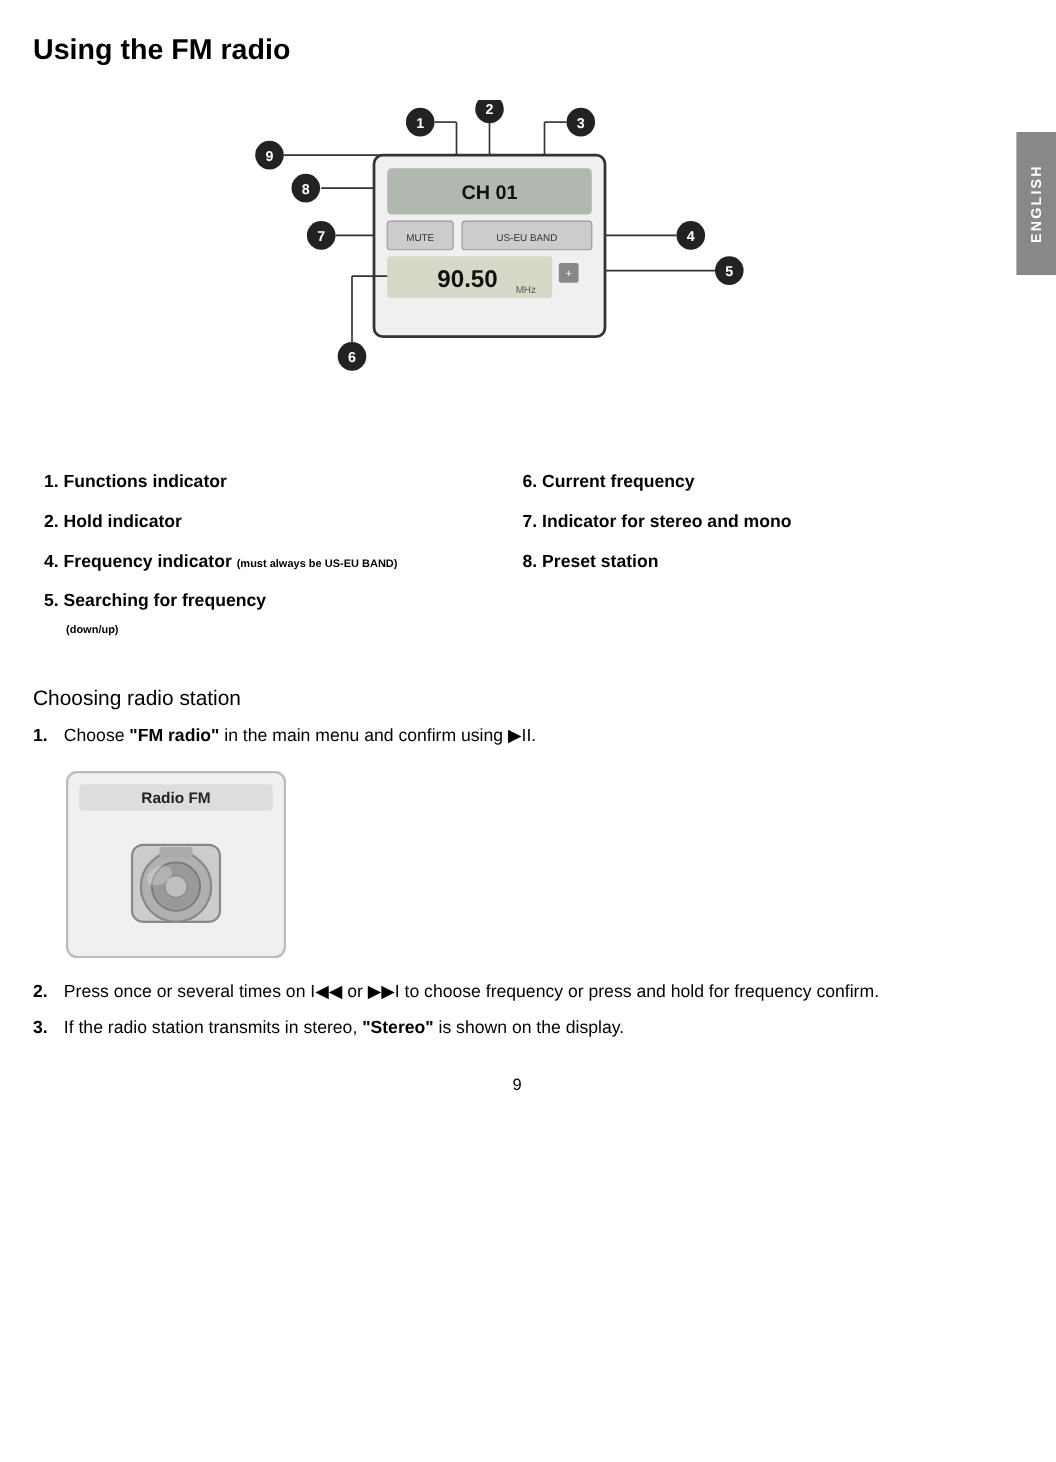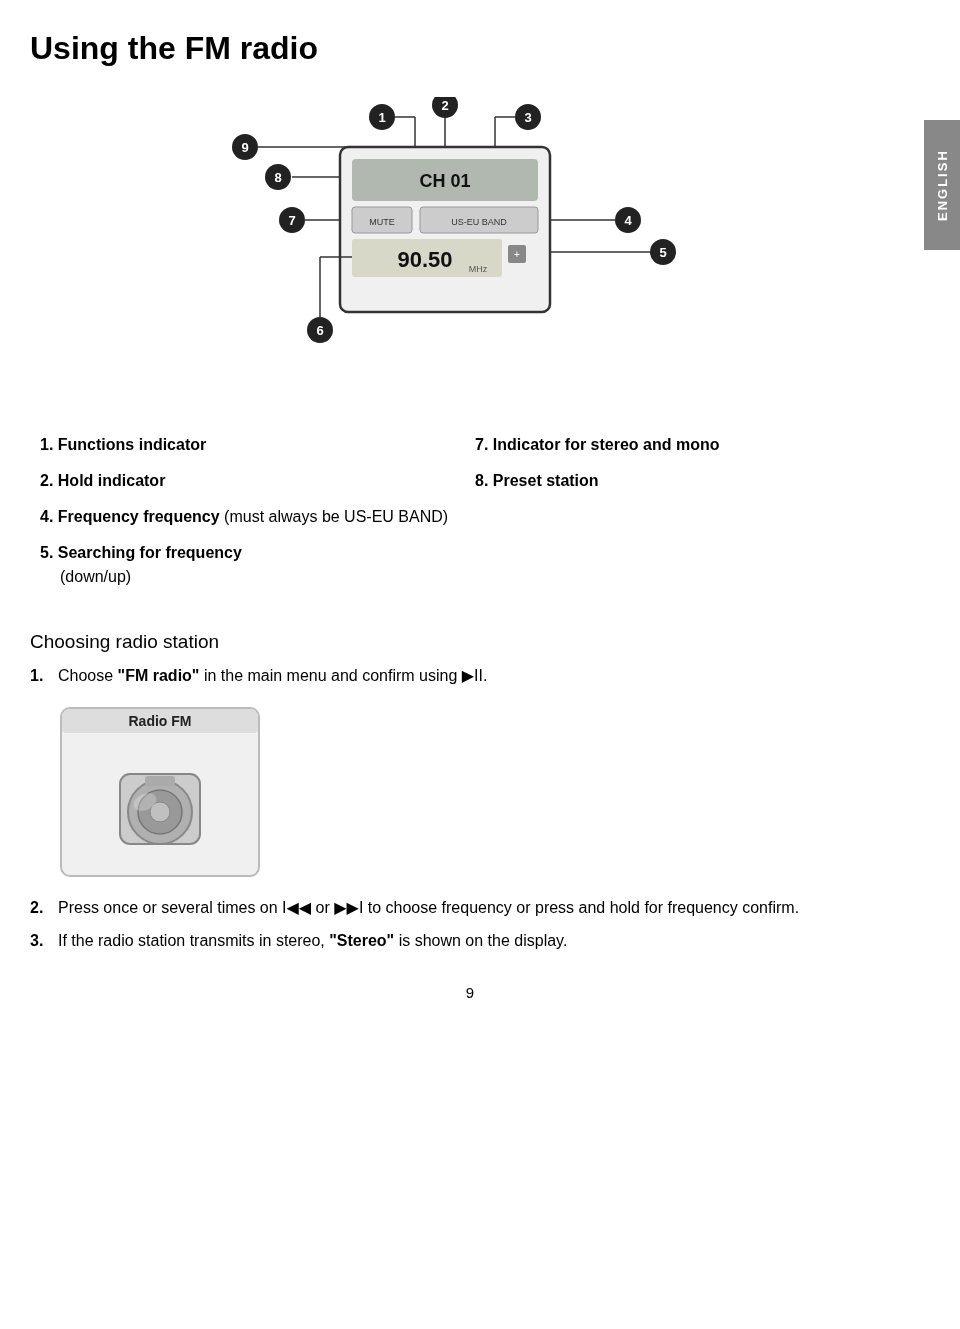--- a/index.html
+++ b/index.html
@@ -35,21 +35,21 @@
     }
 
     
     .main-content {
       padding: 30px 50px 30px 30px;
       position: relative;
     }
 
     
     .page-title {
-      font-size: 32px;
+      font-size: 26px;
       font-weight: bold;
       margin-bottom: 30px;
     }
 
     
     .diagram-area {
       position: relative;
       width: 500px;
       height: 300px;
       margin: 0 auto 30px auto;
@@ -72,22 +72,22 @@
 
     .feature-item .num {
       font-weight: bold;
     }
 
     .feature-item .label {
       font-weight: bold;
     }
 
     .feature-item .sublabel {
-      font-weight: normal;
-      font-size: 16px;
+      font-weight: bold;
+      font-size: 10px;
     }
 
     
     .section-heading {
       font-size: 19px;
       font-weight: normal;
       margin-top: 36px;
       margin-bottom: 10px;
     }
 
@@ -114,20 +114,21 @@
       width: 200px;
       height: 170px;
       border: 2px solid #bbb;
       border-radius: 10px;
       background: #f0f0f0;
       margin: 18px 0 18px 30px;
       display: flex;
       flex-direction: column;
       align-items: center;
       justify-content: flex-start;
+      padding: 10px;
       position: relative;
       overflow: hidden;
     }
 
     .radio-fm-label-bar {
       background: #ddd;
       border-radius: 4px;
       width: 100%;
       text-align: center;
       font-size: 14px;
@@ -249,31 +250,35 @@
       <div class="feature-item">
         <span class="num bold">1.</span>
         <span class="label bold"> Functions indicator</span>
       </div>
       <div class="feature-item">
         <span class="num bold">2.</span>
         <span class="label bold"> Hold indicator</span>
       </div>
       <div class="feature-item">
         <span class="num bold">4.</span>
-        <span class="label bold"> Frequency frequency</span>
+        <span class="label bold"> Frequency indicator</span>
         <span class="sublabel"> (must always be US-EU BAND)</span>
       </div>
       <div class="feature-item">
         <span class="num bold">5.</span>
         <span class="label bold"> Searching for frequency</span><br>
         <span class="sublabel" style="padding-left:20px;">(down/up)</span>
       </div>
     </div>
 
     <div>
+      <div class="feature-item">
+        <span class="num bold">6.</span>
+        <span class="label bold"> Current frequency</span>
+      </div>
       <div class="feature-item">
         <span class="num bold">7.</span>
         <span class="label bold"> Indicator for stereo and mono</span>
       </div>
       <div class="feature-item">
         <span class="num bold">8.</span>
         <span class="label bold"> Preset station</span>
       </div>
     </div>
   </div>

